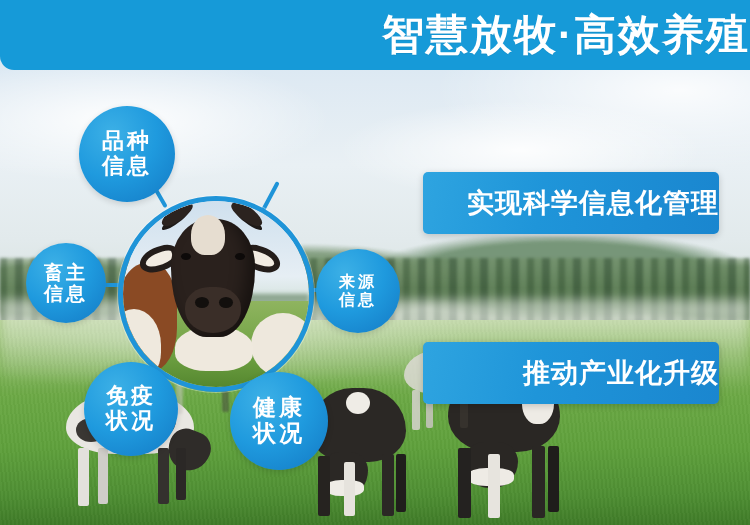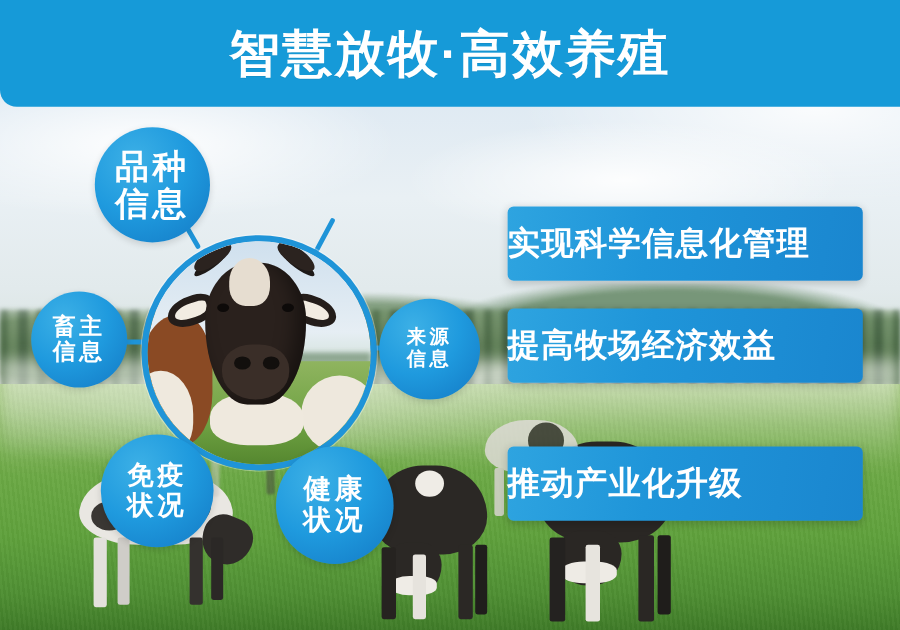--- a/index.html
+++ b/index.html
@@ -55,24 +55,24 @@
 
   
   .cow{position:absolute;}
   .cow .body{position:absolute;border-radius:46% 46% 40% 40%/60% 60% 44% 44%;}
   .cow .leg{position:absolute;border-radius:2px;}
   .cow .head{position:absolute;border-radius:40% 40% 48% 48%/44% 44% 60% 60%;}
   .cow .patch{position:absolute;border-radius:50%;}
 
   
   .header{
-    position:absolute;left:0;top:0;width:750px;height:89px;
+    position:absolute;left:0;top:0;width:750px;height:70px;
     background:#169ad8;
     border-bottom-left-radius:14px;
-    display:flex;align-items:center;justify-content:center;
+    display:flex;align-items:center;justify-content:flex-end;
     z-index:30;
   }
   .header .title{
     color:#fff;font-weight:bold;font-size:42px;letter-spacing:2px;
     line-height:1;white-space:nowrap;
     text-shadow:0 1px 0 rgba(0,0,0,.06);
   }
 
   
   .center-ring{
@@ -130,28 +130,28 @@
     display:flex;flex-direction:column;align-items:center;justify-content:center;
     color:#fff;font-weight:bold;z-index:16;
     box-shadow:0 2px 6px rgba(0,0,0,.14);
   }
   .badge span{display:block;white-space:nowrap;letter-spacing:3px;line-height:1.12;}
 
   
   .pill{
     position:absolute;left:423px;width:296px;height:62px;border-radius:5px;
     background:linear-gradient(100deg,#2ea4e0 0%,#1f95d9 40%,#1a86cf 100%);
-    display:flex;align-items:center;justify-content:flex-start;
+    display:flex;align-items:center;justify-content:flex-end;
     color:#fff;font-weight:bold;font-size:27px;letter-spacing:1px;
     z-index:20;white-space:nowrap;
     box-shadow:0 2px 7px rgba(0,0,0,.18);
   }
   #pill-1{top:172px;}
   #pill-2{top:257px;}
-  #pill-3{top:342px;margin-top:30px;}
+  #pill-3{top:342px;}
 </style>
 </head>
 <body>
 
 <div id="poster">
 
   <div class="scene">
     <div class="sky"></div>
     <div class="hills"></div>
     <div class="treeband"></div>
@@ -235,21 +235,21 @@
       <div class="ch-face"></div>
       <div class="ch-blaze"></div>
       <div class="ch-eye-l"></div>
       <div class="ch-eye-r"></div>
       <div class="ch-muzzle"></div>
       <div class="ch-nos-l"></div>
       <div class="ch-nos-r"></div>
     </div>
   </div>
 
-  <div class="badge" style="left:79px;top:106px;width:96px;height:96px;font-size:28px;">
+  <div class="badge" style="left:79px;top:106px;width:96px;height:96px;font-size:22px;">
     <span>品种</span>
     <span>信息</span>
   </div>
 
 
   <div class="badge" style="left:26px;top:243px;width:80px;height:80px;font-size:19px;">
     <span>畜主</span>
     <span>信息</span>
   </div>
 
@@ -264,20 +264,17 @@
   </div>
 
   <div class="badge" style="left:230px;top:372px;width:98px;height:98px;font-size:23px;">
     <span>健康</span>
     <span>状况</span>
   </div>
 
   <div class="pill" id="pill-1">
     <span>实现科学信息化管理</span>
   </div>
-  <div class="pill" id="pill-2">
-    <span>提高牧场经济效益</span>
-  </div>
   <div class="pill" id="pill-3">
     <span>推动产业化升级</span>
   </div>
 
 </div>
 
 </body></html>

